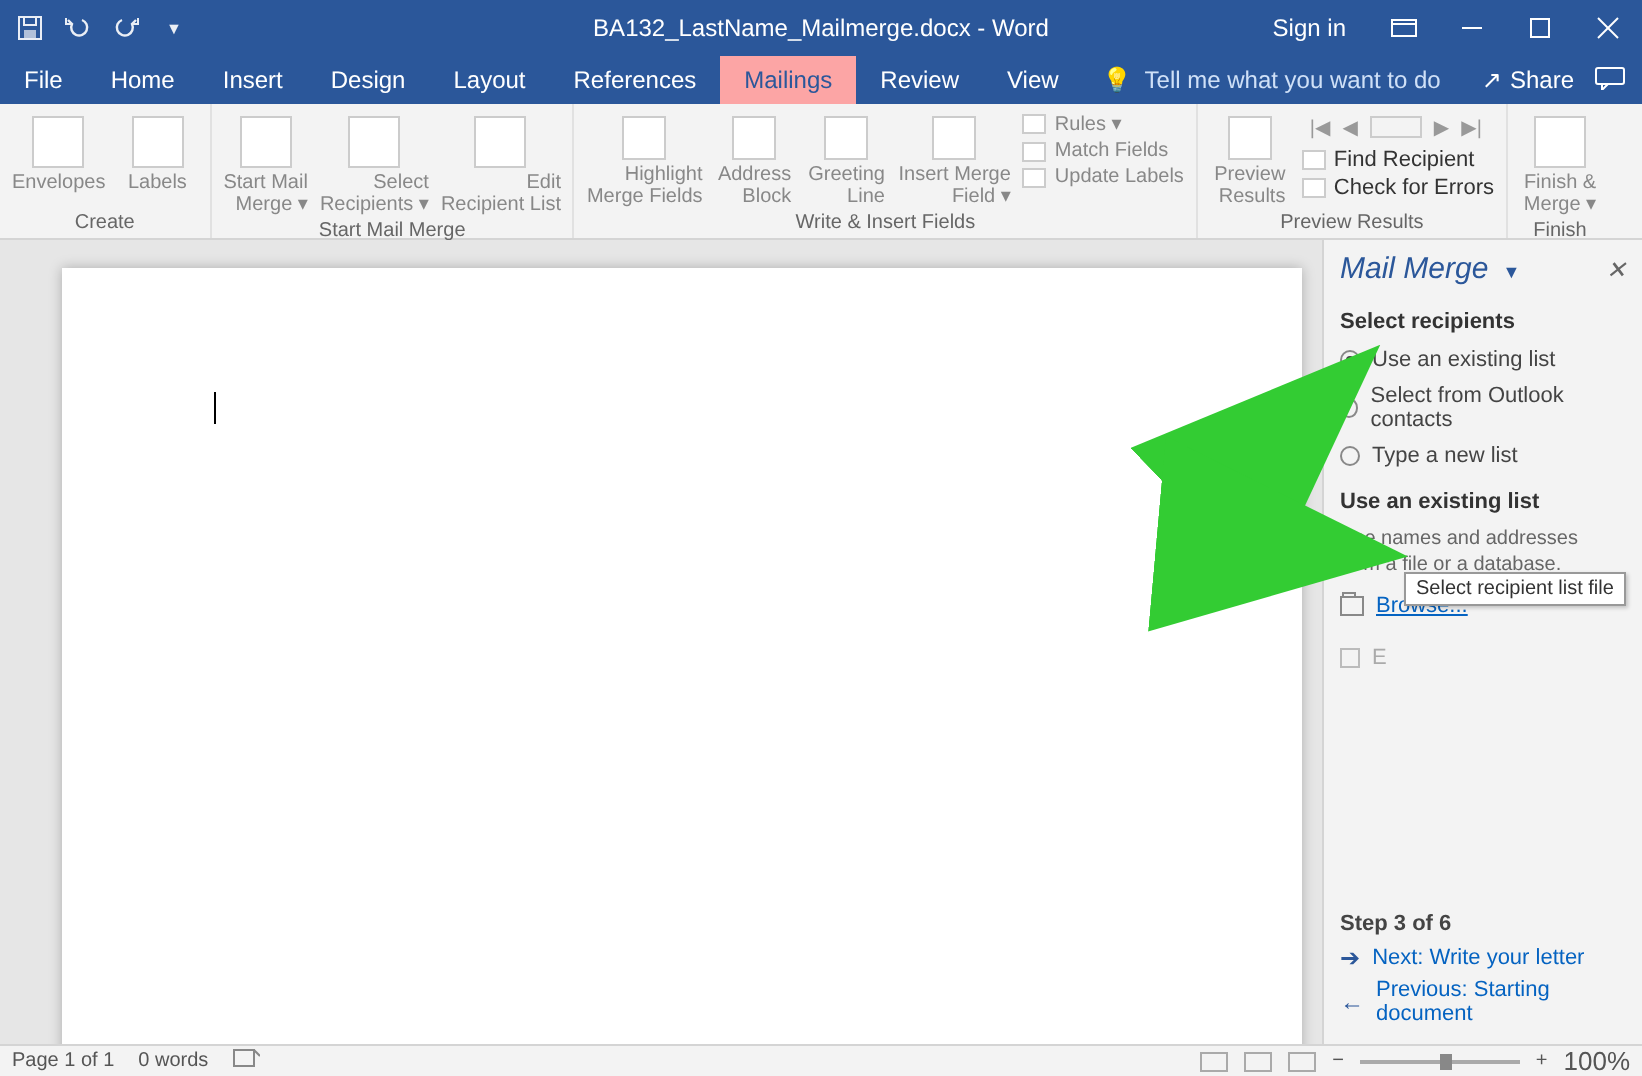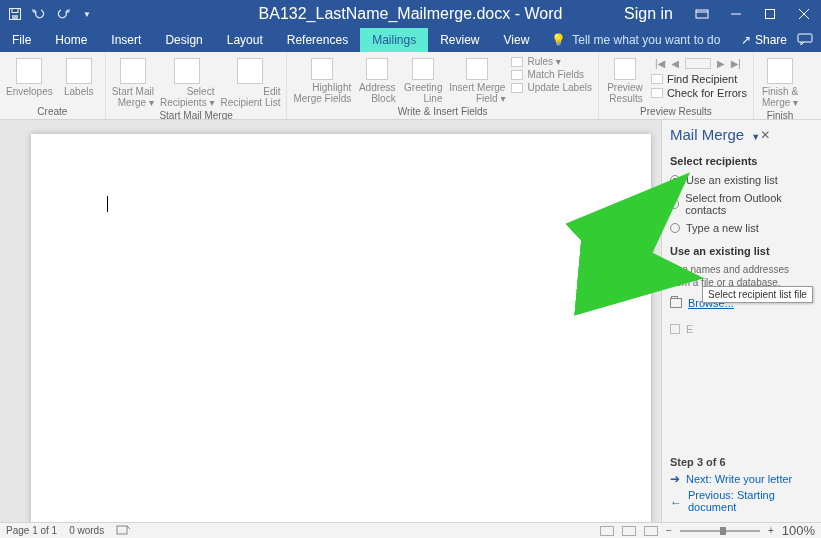--- a/index.html
+++ b/index.html
@@ -2,29 +2,29 @@
 <html><head>
 <meta charset="utf-8">
 <style>
   * { box-sizing: border-box; margin: 0; padding: 0; font-family: "Segoe UI", Arial, sans-serif; }
   body { width: 821px; height: 538px; background: #fff; overflow: hidden; font-size: 11px; color: #333; position: relative; }
 
   
   .titlebar { height: 28px; background: #2b579a; color: #fff; display: flex; align-items: center; position: relative; }
   .qat { display: flex; align-items: center; gap: 10px; padding-left: 8px; }
   .qat .ico { width: 14px; height: 14px; display: flex; align-items: center; justify-content: center; opacity: 0.9; }
-  .title-text { position: absolute; left: 50%; transform: translateX(-50%); font-size: 16px; text-align: center; }
+  .title-text { position: absolute; left: 50%; transform: translateX(-50%); font-size: 12px; text-align: center; }
   .title-right { position: absolute; right: 0; display: flex; align-items: center; height: 100%; }
-  .title-right .item { padding: 4px 12px; height: 100%; display: flex; align-items: center; font-size: 16px; }
+  .title-right .item { padding: 4px 12px; height: 100%; display: flex; align-items: center; font-size: 12px; }
   .winbtn { width: 34px; height: 100%; display: flex; align-items: center; justify-content: center; }
 
   
   .tabs { height: 24px; background: #2b579a; color: #fff; display: flex; align-items: stretch; font-size: 12px; position: relative; }
   .tab { padding: 0 12px; display: flex; align-items: center; cursor: pointer; }
-  .tab.active { background: #5eead4; color: #2b579a; }
+  .tab.active { background: #fca5a5; color: #2b579a; }
   .tellme { display: flex; align-items: center; gap: 6px; color: #cfe0f7; padding-left: 10px; }
   .tabs-right { position: absolute; right: 8px; display: flex; align-items: center; gap: 10px; height: 100%; }
 
   
   .ribbon { height: 68px; background: #f3f3f3; border-bottom: 1px solid #d4d4d4; display: flex; }
   .group { border-right: 1px solid #e1e1e1; padding: 4px 6px 2px 6px; display: flex; flex-direction: column; justify-content: space-between; }
   .group-row { display: flex; align-items: flex-start; gap: 6px; }
   .group-label { text-align: center; font-size: 10px; color: #666; padding-top: 2px; }
   .rbtn { display: flex; flex-direction: column; align-items: center; justify-content: flex-start; min-width: 40px; color: #888; font-size: 10px; text-align: right; line-height: 1.1; gap: 2px; cursor: pointer; }
   .rbtn .ricon { width: 22px; height: 22px; border: 1px solid #ccc; background: #fff; margin-top: 2px; }
@@ -36,21 +36,21 @@
   .navarrows span { font-size: 10px; }
 
   
   .content { position: absolute; top: 120px; bottom: 16px; left: 0; right: 0; background: #e6e6e6; display: flex; }
   .docwrap { flex: 1; overflow: hidden; display: flex; justify-content: center; align-items: flex-start; padding: 14px 0 0 20px; }
   .page { width: 620px; height: 800px; background: #fff; box-shadow: 0 0 6px rgba(0,0,0,0.25); position: relative; }
   .cursor { position: absolute; top: 62px; left: 76px; width: 1px; height: 16px; background: #000; }
 
   
   .pane { width: 160px; background: #f3f3f3; border-left: 1px solid #d4d4d4; padding: 6px 8px 6px 8px; position: relative; font-size: 11px; color: #444; display: flex; flex-direction: column; }
-  .pane-header { display: flex; align-items: center; margin-bottom: 8px; }
+  .pane-header { display: flex; align-items: center; justify-content: space-between; margin-bottom: 8px; font-style: italic; }
   .pane-title { color: #2b579a; font-size: 15px; font-weight: 400; }
   .pane-close { color: #666; font-size: 12px; cursor: pointer; }
   .pane-drop { color: #2b579a; font-size: 9px; padding-left: 4px; }
   .section-h { font-weight: 600; color: #333; margin: 4px 0; }
   .radio-row { display: flex; align-items: center; gap: 6px; margin: 3px 0; cursor: pointer; }
   .radio { width: 10px; height: 10px; border: 1px solid #888; border-radius: 50%; display: flex; align-items: center; justify-content: center; }
   .radio.sel::after { content: ""; width: 4px; height: 4px; background: #444; border-radius: 50%; }
   .subtext { color: #666; font-size: 10px; line-height: 1.3; margin: 2px 16px 6px 0; }
   .linkrow { display: flex; align-items: center; gap: 6px; margin-top: 2px; }
   .folder-ico { width: 12px; height: 10px; border: 1px solid #888; position: relative; }

